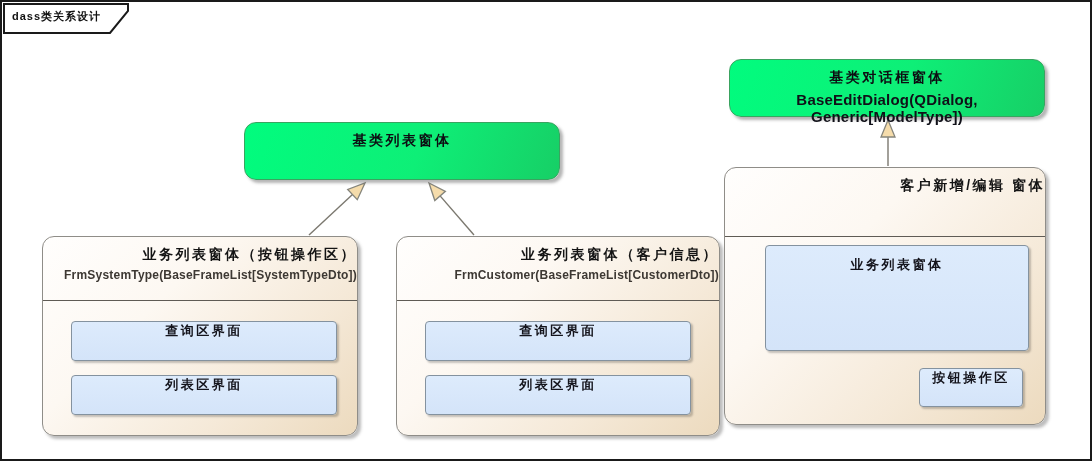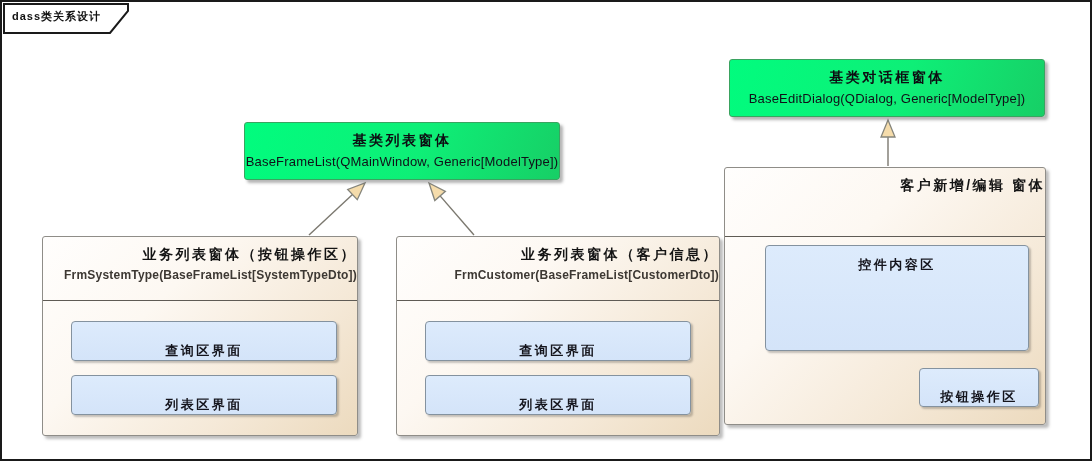--- a/index.html
+++ b/index.html
@@ -6,32 +6,32 @@
   *{box-sizing:border-box;font-family:"Liberation Sans","DejaVu Sans",sans-serif;}
   .canvas{
     position:relative;width:1092px;height:461px;background:#ffffff;
     border:2px solid #1a1a1a;overflow:hidden;
   }
   .svg-layer{position:absolute;left:0;top:0;width:1092px;height:461px;pointer-events:none;}
   .frame-tab-text{
     position:absolute;left:10px;top:7px;font-size:11px;font-weight:bold;color:#111;
     letter-spacing:1px;white-space:nowrap;
   }
-  .node{position:absolute;border-radius:3px;}
+  .node{position:absolute;border-radius:12px;}
   .green-node{
     background:linear-gradient(110deg,#01fc7e 0%,#0eef77 55%,#17cf66 100%);
     border:1.5px solid #3aa360;
     box-shadow:3px 3px 3px rgba(90,90,90,.45);
     text-align:center;
   }
   .green-node .title{
     margin-top:9px;font-size:14px;font-weight:bold;color:#0d0d12;letter-spacing:2.5px;
   }
   .green-node .sig{
-    margin-top:4px;font-size:13px;font-weight:normal;color:#101018;letter-spacing:0.2px;
+    margin-top:4px;font-size:15px;font-weight:bold;color:#101018;letter-spacing:0.2px;
   }
   .tan-node{
     background:linear-gradient(135deg,#fffefd 0%,#fdf8f2 35%,#f5e9d8 70%,#ecdabe 100%);
     border:1.5px solid #8f8d88;
     box-shadow:3px 3px 3px rgba(90,90,90,.4);
   }
   .tan-header{
     text-align:right;border-bottom:1px solid #5f5b55;
   }
   .tan-header .title{
@@ -39,21 +39,21 @@
   }
   .tan-header .sig{
     margin-top:4px;font-size:12px;font-weight:bold;color:#3d3833;letter-spacing:0.2px;
   }
   .region{
     position:absolute;border:1.5px solid #84929f;border-radius:4px;
     background:linear-gradient(180deg,#ddebfc 0%,#d4e4f9 100%);
     box-shadow:2px 2px 2px rgba(0,0,0,.22);
     font-size:13px;font-weight:bold;color:#14141c;letter-spacing:2.5px;text-align:center;
   }
-  .region.centered{display:flex;align-items:flex-end;justify-content:center;}
+  .region.centered{display:flex;align-items:flex-start;justify-content:center;}
   .region.top-label{padding-top:10px;}
 </style>
 </head>
 <body>
 
 <div class="canvas">
 
   <svg class="svg-layer" viewBox="0 0 1092 461" xmlns="http://www.w3.org/2000/svg">
 
     <path d="M2 2 H126 V9 L108 31 H2 Z" fill="#ffffff" stroke="#1a1a1a" stroke-width="2"></path>
@@ -71,21 +71,20 @@
     <g>
       <line x1="886" y1="164" x2="886" y2="135" stroke="#7b786f" stroke-width="1.4"></line>
       <polygon points="886,118 879,135 893,135" fill="#f5dcab" stroke="#85857c" stroke-width="1.3"></polygon>
     </g>
   </svg>
 
   <div class="frame-tab-text">dass类关系设计</div>
 
   <div class="node green-node" style="left:242px;top:120px;width:316px;height:58px;">
     <div class="title">基类列表窗体</div>
-    <div class="sig">BaseFrameList(QMainWindow, Generic[ModelType])</div>
   </div>
 
   <div class="node green-node" style="left:727px;top:57px;width:316px;height:58px;">
     <div class="title">基类对话框窗体</div>
     <div class="sig">BaseEditDialog(QDialog, Generic[ModelType])</div>
   </div>
 
   <div class="node tan-node" style="left:40px;top:234px;width:316px;height:200px;">
     <div class="tan-header" style="height:55px;">
       <div class="title">业务列表窗体（按钮操作区）</div>
@@ -110,20 +109,20 @@
     <div class="region centered" style="left:28px;top:138px;width:266px;height:40px;">
       <span>列表区界面</span>
     </div>
   </div>
 
   <div class="node tan-node" style="left:722px;top:165px;width:322px;height:258px;">
     <div class="tan-header" style="height:60px;">
       <div class="title">客户新增/编辑 窗体</div>
     </div>
     <div class="region top-label" style="left:40px;top:77px;width:264px;height:106px;">
-      <span>控件内容区</span>
+      <span>业务列表窗体</span>
     </div>
-    <div class="region centered" style="left:194px;top:200px;width:120px;height:39px;">
+    <div class="region centered" style="left:194px;top:200px;width:104px;height:39px;">
       <span>按钮操作区</span>
     </div>
   </div>
 
 </div>
 
 </body></html>

